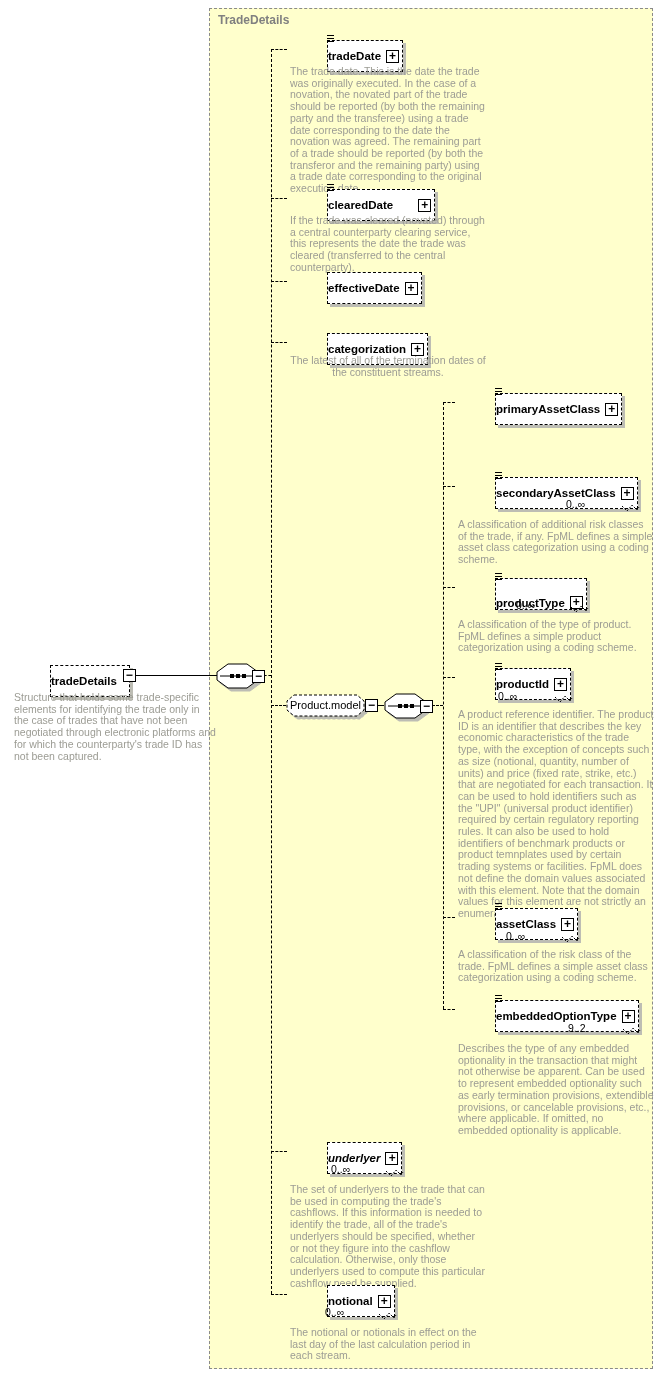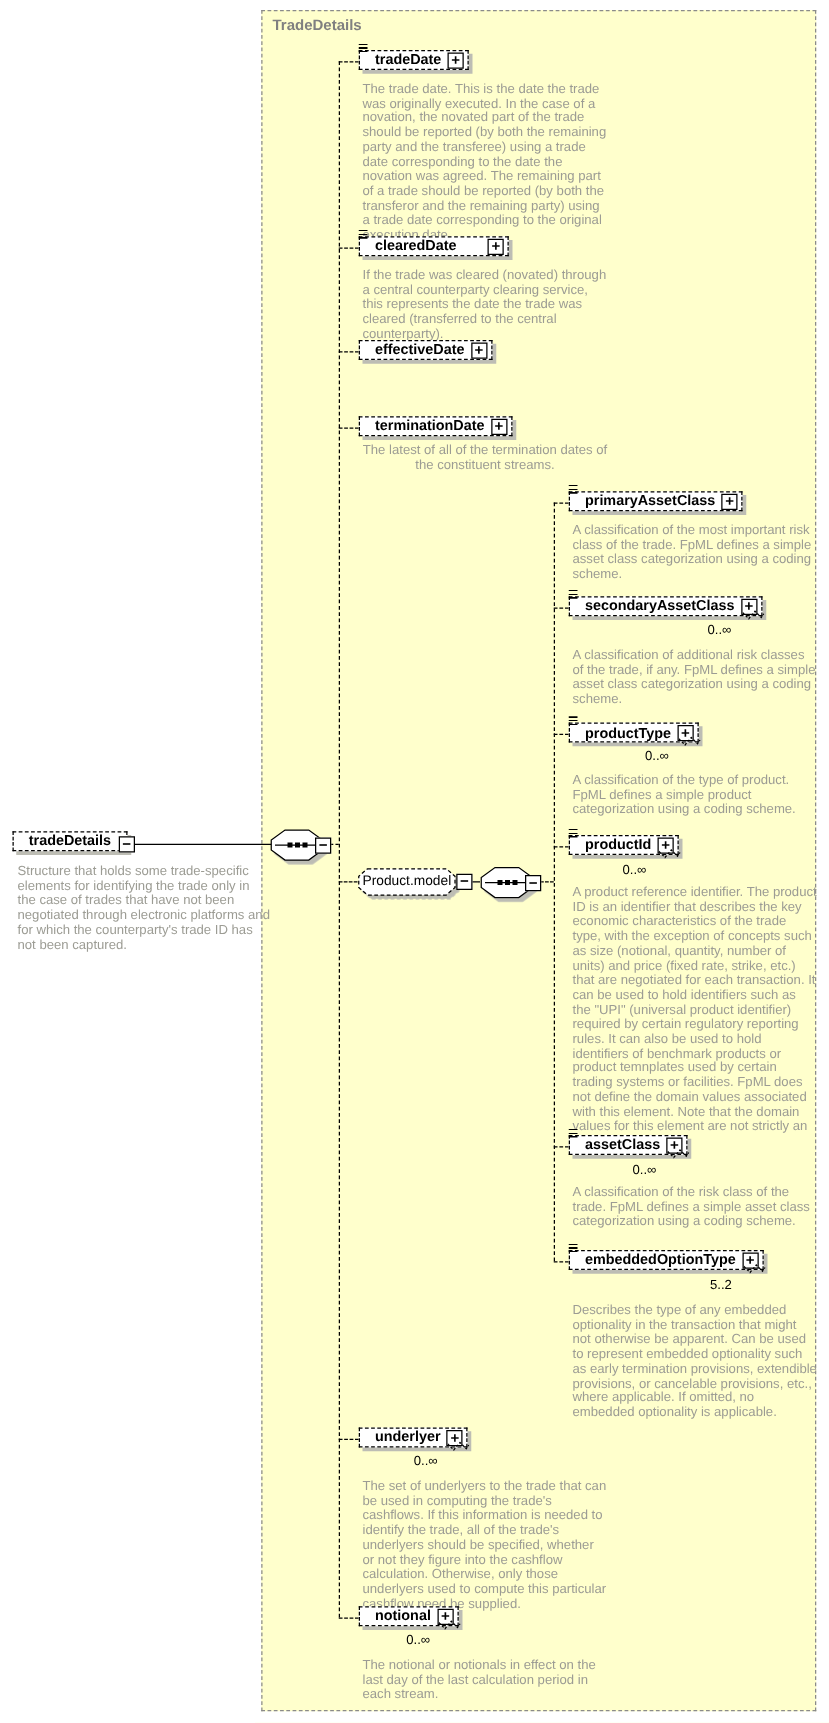--- a/index.html
+++ b/index.html
@@ -1,21 +1,21 @@
 <!DOCTYPE html>
 <html><head>
 <meta charset="utf-8">
 <style>
   html,body{margin:0;padding:0;background:#fff;}
   .stage{position:relative;width:663px;height:1378px;font-family:"Liberation Sans",sans-serif;overflow:hidden;background:#fff;}
   .panel{position:absolute;left:209px;top:8px;width:444px;height:1361px;background:#ffffcc;border:1px dashed #8a8a8a;box-sizing:border-box;}
   .panel-title{position:absolute;left:218px;top:13px;font-size:12px;font-weight:bold;color:#808080;}
 
   
-  .elem{position:absolute;background:#fff;border:1px dashed #000;height:16px;display:inline-flex;align-items:center;gap:5px;padding:0 3px 0 12px;box-sizing:border-box;box-shadow:3px 3px 0 #bdbdb4;}
+  .elem{position:absolute;background:#fff;border:1px dashed #000;height:32px;display:inline-flex;align-items:center;gap:5px;padding:0 3px 0 0;box-sizing:border-box;box-shadow:3px 3px 0 #bdbdb4;margin-left:40px;}
   .ename{font-size:11.5px;font-weight:bold;color:#000;white-space:nowrap;}
   .icon-box{display:block;width:13px;height:13px;border:1px solid #000;background:#fff;color:#000;font-size:12px;font-weight:bold;line-height:11px;text-align:center;box-sizing:border-box;flex:none;}
   .annmark{position:absolute;left:-1px;top:-6px;width:7px;height:7px;background:repeating-linear-gradient(to bottom,#000 0 1px,transparent 1px 3px);}
   .tear{position:absolute;right:-3px;bottom:-5px;}
   .straddle{position:absolute;right:-7px;top:3px;}
 
   
   .desc{position:absolute;width:196px;font-size:10.5px;line-height:11.7px;color:#9c9c94;}
   .card{position:absolute;font-size:10.5px;color:#000;white-space:nowrap;}
 
@@ -113,31 +113,30 @@
     <span class="icon-box">+</span>
   </div>
   <div class="desc" style="left:290px;top:215px;">If the trade was cleared (novated) through a central counterparty clearing service, this represents the date the trade was cleared (transferred to the central counterparty).</div>
 
   <div class="elem" style="left:287px;top:272px;">
     <span class="ename">effectiveDate</span>
     <span class="icon-box">+</span>
   </div>
 
   <div class="elem" style="left:287px;top:333px;">
-    <span class="ename">terminationDate</span>
+    <span class="ename">categorization</span>
     <span class="icon-box">+</span>
   </div>
   <div class="desc" style="left:290px;top:355px;text-align:center;">The latest of all of the termination dates of the constituent streams.</div>
 
   <div class="elem" style="left:455px;top:393px;">
     <span class="annmark"></span>
     <span class="ename">primaryAssetClass</span>
     <span class="icon-box">+</span>
   </div>
-  <div class="desc" style="left:458px;top:419px;">A classification of the most important risk class of the trade. FpML defines a simple asset class categorization using a coding scheme.</div>
 
   <div class="elem" style="left:455px;top:477px;justify-content:flex-end;">
     <span class="annmark"></span>
     <span class="ename">secondaryAssetClass</span>
     <span class="icon-box">+</span>
     <svg class="tear" width="18" height="9" viewBox="0 0 18 9">
         <polyline points="0,2 5,7 10,1 15,6 17,3" fill="none" stroke="#000" stroke-dasharray="2,1.5"></polyline>
       </svg>
   </div>
   <div class="card" style="left:566px;top:498px;">0..∞</div>
@@ -177,24 +176,24 @@
   <div class="desc" style="left:458px;top:949px;">A classification of the risk class of the trade. FpML defines a simple asset class categorization using a coding scheme.</div>
 
   <div class="elem" style="left:455px;top:1000px;">
     <span class="annmark"></span>
     <span class="ename">embeddedOptionType</span>
     <span class="icon-box">+</span>
     <svg class="tear" width="18" height="9" viewBox="0 0 18 9">
         <polyline points="0,2 5,7 10,1 15,6 17,3" fill="none" stroke="#000" stroke-dasharray="2,1.5"></polyline>
       </svg>
   </div>
-  <div class="card" style="left:568px;top:1022px;">5..2</div>
+  <div class="card" style="left:568px;top:1022px;">9..2</div>
   <div class="desc" style="left:458px;top:1043px;">Describes the type of any embedded optionality in the transaction that might not otherwise be apparent. Can be used to represent embedded optionality such as early termination provisions, extendible provisions, or cancelable provisions, etc., where applicable. If omitted, no embedded optionality is applicable.</div>
 
-  <div class="elem" style="left:287px;top:1142px;">
+  <div class="elem" style="left:287px;top:1142px;font-style:italic;">
     <span class="ename">underlyer</span>
     <span class="icon-box">+</span>
     <svg class="tear" width="18" height="9" viewBox="0 0 18 9">
         <polyline points="0,2 5,7 10,1 15,6 17,3" fill="none" stroke="#000" stroke-dasharray="2,1.5"></polyline>
       </svg>
   </div>
   <div class="card" style="left:331px;top:1163px;">0..∞</div>
   <div class="desc" style="left:290px;top:1184px;">The set of underlyers to the trade that can be used in computing the trade's cashflows. If this information is needed to identify the trade, all of the trade's underlyers should be specified, whether or not they figure into the cashflow calculation. Otherwise, only those underlyers used to compute this particular cashflow need be supplied.</div>
 
   <div class="elem" style="left:287px;top:1285px;">

